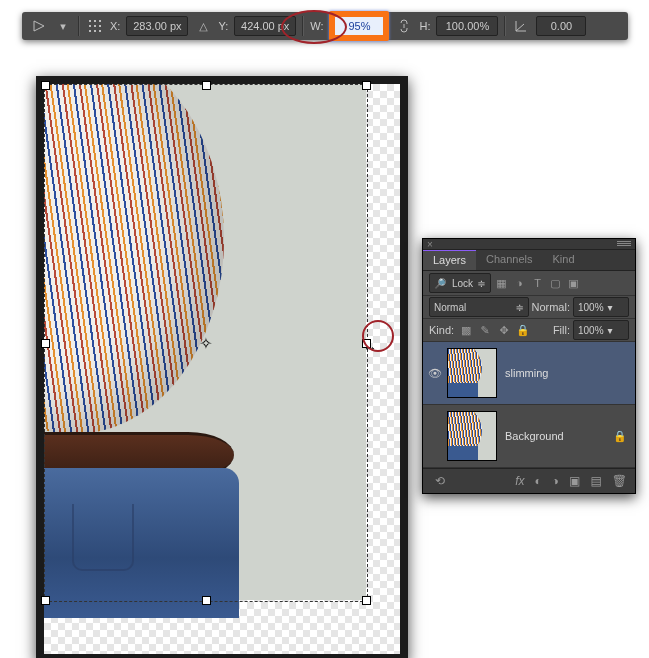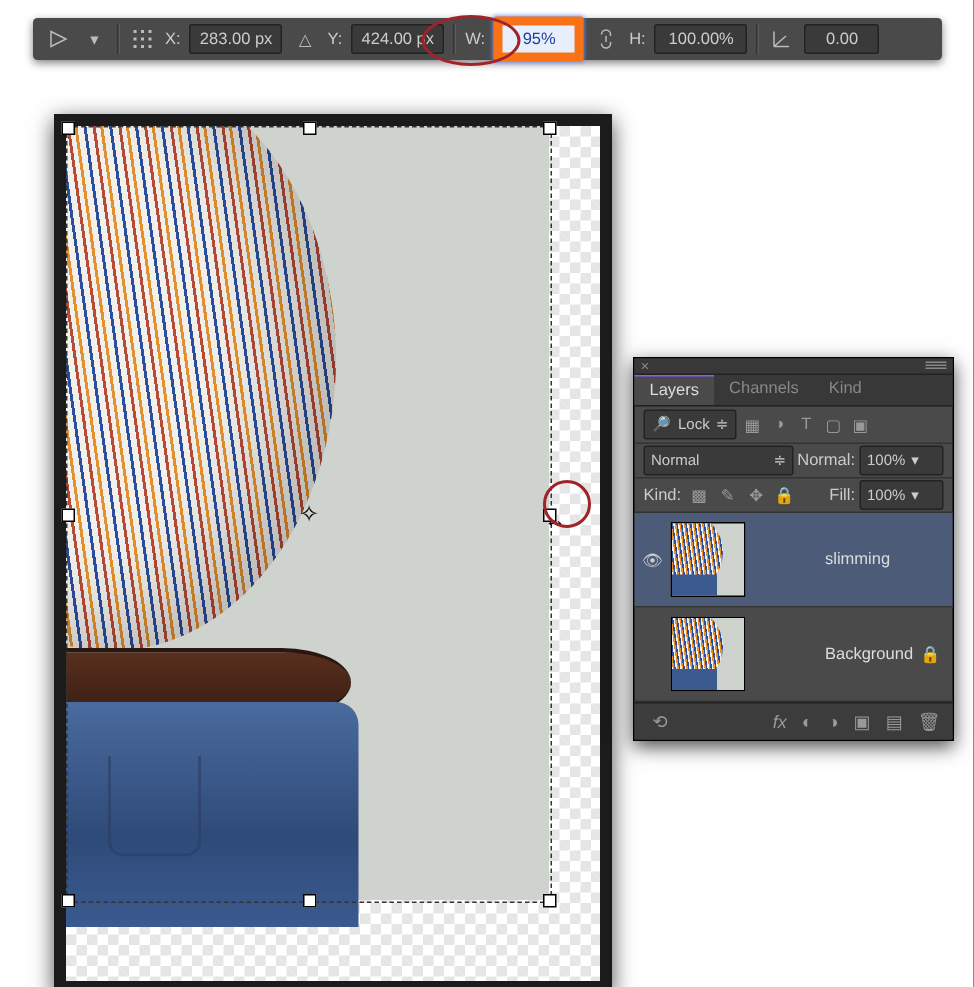--- a/index.html
+++ b/index.html
@@ -228,21 +228,21 @@
   .vis-col{width:24px;display:flex;align-items:center;justify-content:center;color:#ccc;}
   .thumb{
     width:48px;height:48px;border:1px solid #000;background:#cfd3cd;
     position:relative;overflow:hidden;margin-right:8px;
   }
   .thumb .mini-belly{
     position:absolute;top:-8px;left:-20px;width:54px;height:54px;border-radius:50%;
     background: repeating-linear-gradient(82deg,#f2f0eb 0 1px,#e5902e 1px 2px,#2b4e9e 2px 3px);
   }
   .thumb .mini-jeans{position:absolute;bottom:0;left:0;width:30px;height:14px;background:#3a5a90;}
-  .layer-name{flex:1;color:#ddd;margin-left:45px;}
+  .layer-name{flex:1;color:#ddd;}
   .layer .lock-badge{margin-right:8px;color:#aaa;font-size:11px;}
   .panel-footer{
     height:24px;display:flex;align-items:center;justify-content:flex-end;gap:10px;
     padding:0 8px;background:#3c3c3c;border-top:1px solid #222;
   }
   .panel-footer .fico{color:#999;font-size:12px;}
   .link-ico{margin-right:auto;margin-left:4px;}
 </style>
 </head>
 <body>

